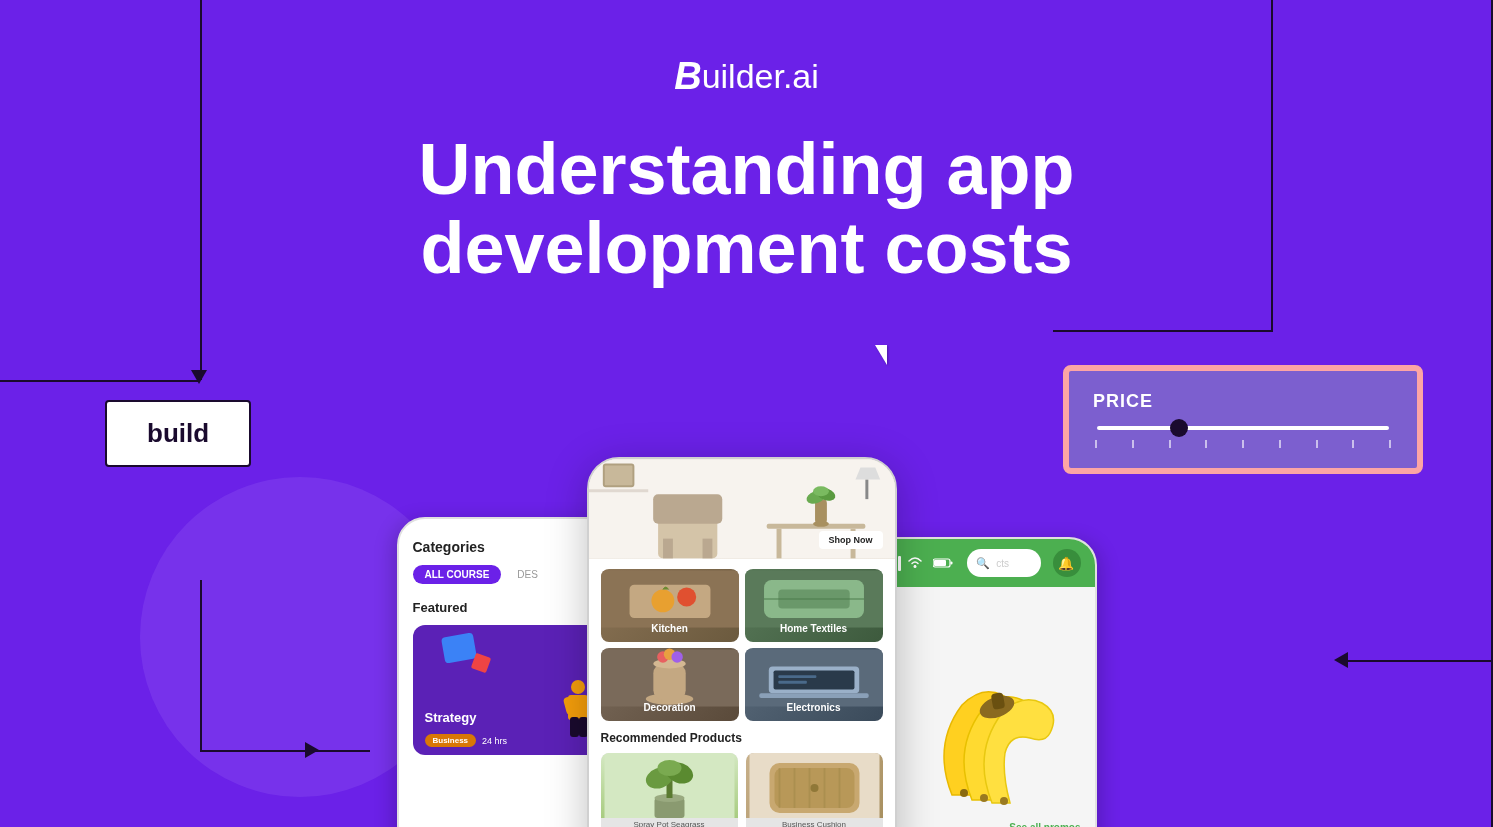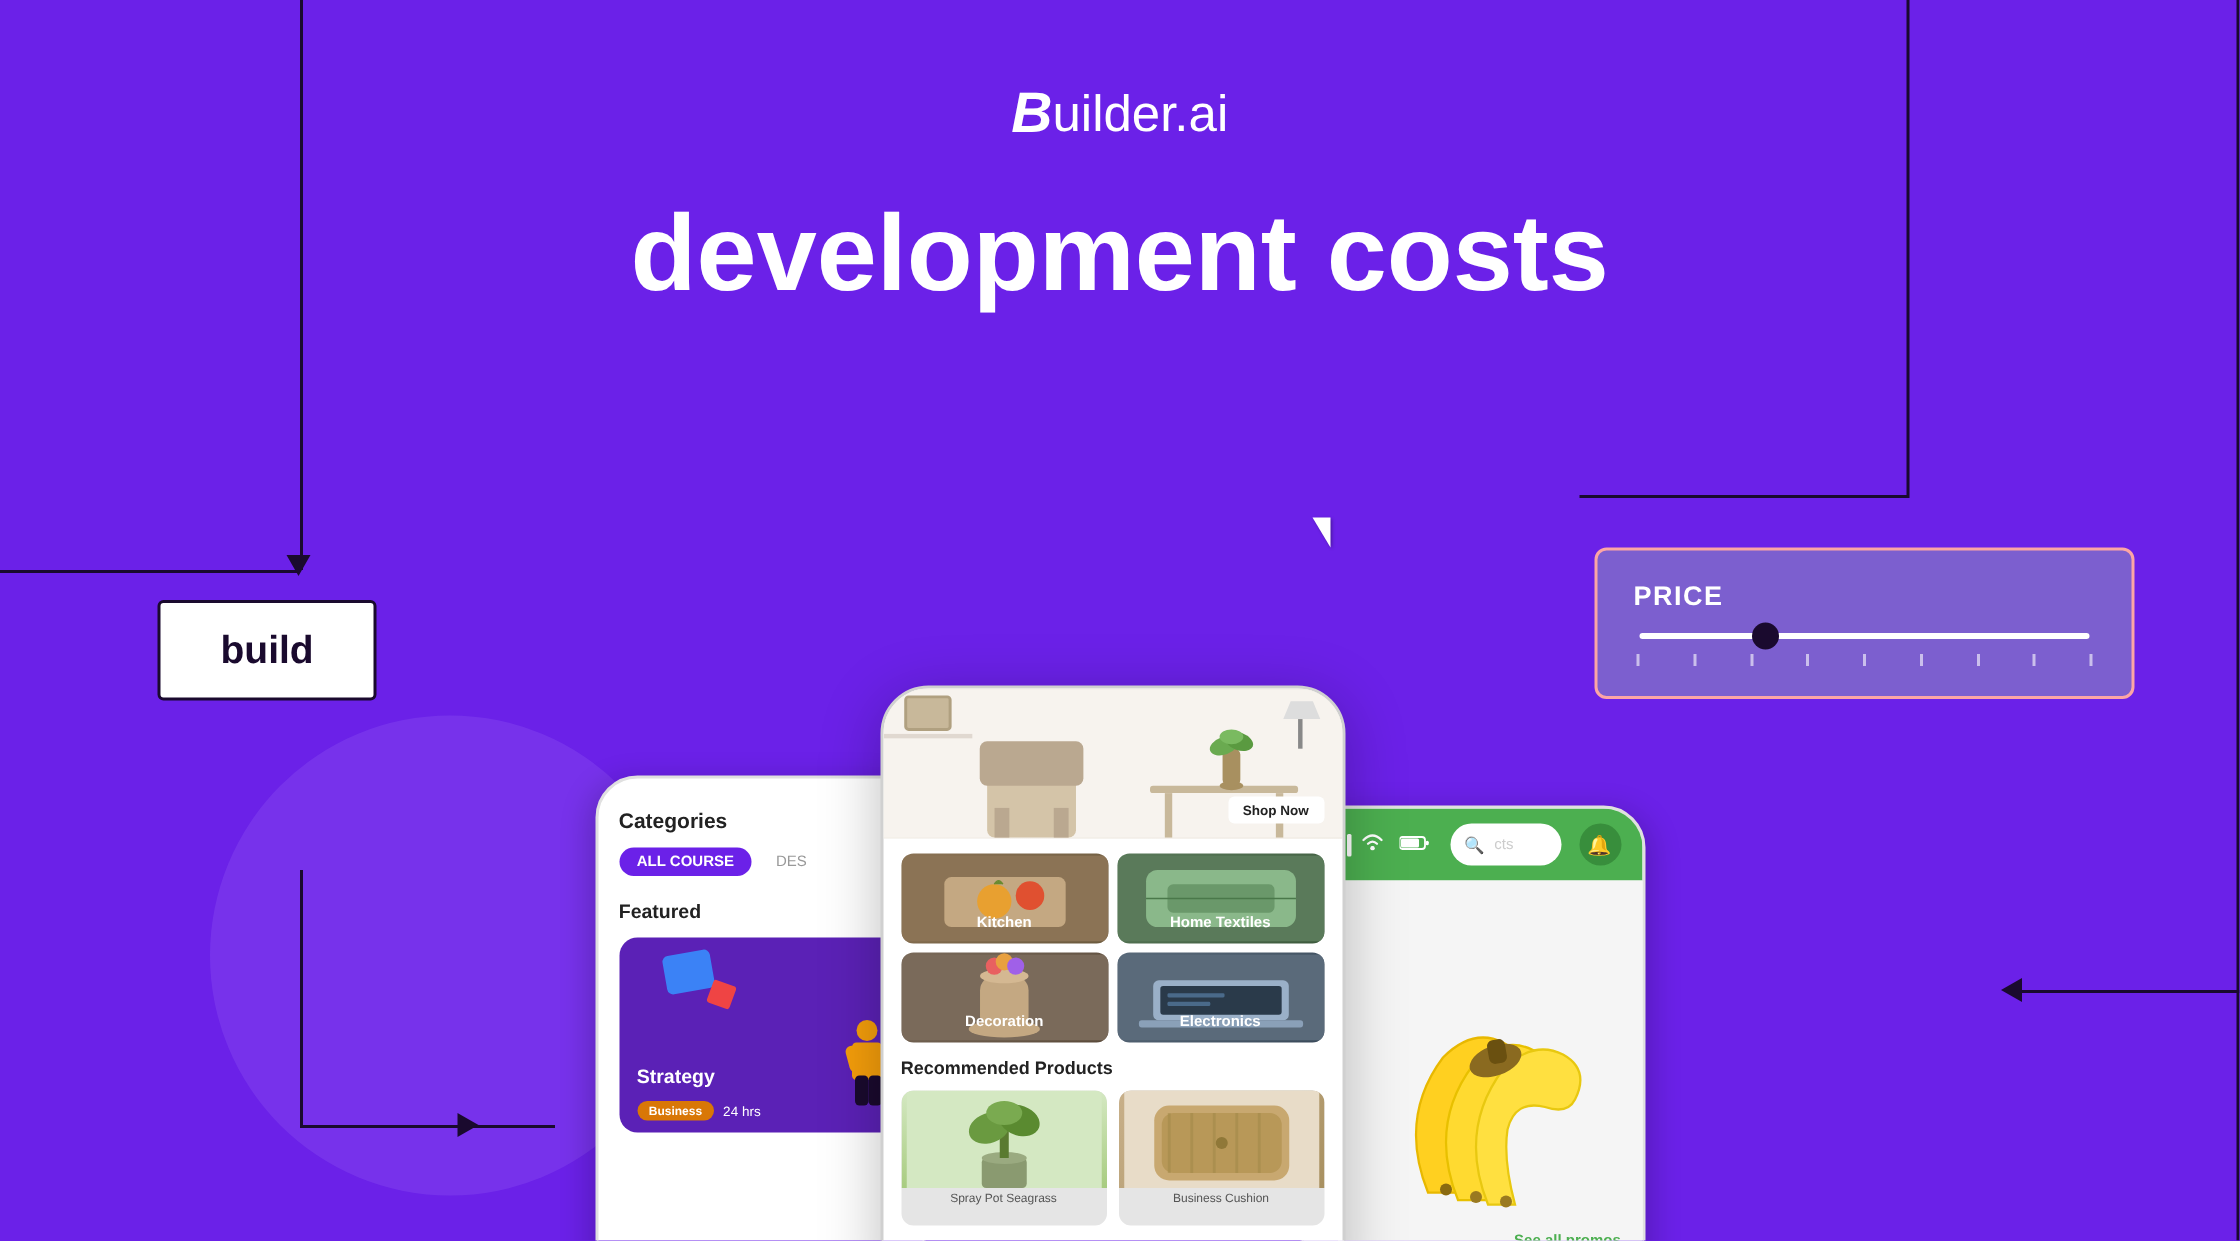--- a/index.html
+++ b/index.html
@@ -194,21 +194,21 @@
       font-weight: 900;
       color: #1a0a2e;
     }
 
     
     .price-widget {
       position: absolute;
       top: 365px;
       right: 70px;
       background: #7c5fcf;
-      border: 2px solid #fca5a5;
+      border: 6px solid #fca5a5;
       border-radius: 8px;
       padding: 20px 24px;
       width: 360px;
     }
     .price-label {
       color: white;
       font-weight: 800;
       font-size: 18px;
       margin-bottom: 14px;
       letter-spacing: 1px;
@@ -395,21 +395,21 @@
     .phone-center-body {
       padding: 10px 12px;
     }
     .grid-2x2 {
       display: grid;
       grid-template-columns: 1fr 1fr;
       gap: 6px;
       margin-bottom: 10px;
     }
     .grid-item {
-      height: 60px;
+      height: 73px;
       border-radius: 8px;
       position: relative;
       overflow: hidden;
     }
     .grid-item-kitchen { background: linear-gradient(135deg, #8b7355, #6b5a3e); }
     .grid-item-textiles { background: linear-gradient(135deg, #5a7a5a, #3d5a3d); }
     .grid-item-decor { background: linear-gradient(135deg, #7a6a5a, #5a4a3a); }
     .grid-item-electronics { background: linear-gradient(135deg, #5a6a7a, #3a4a5a); }
     .grid-label {
       position: absolute;
@@ -537,20 +537,21 @@
 
 <div class="line-right-h"></div>
 <div class="arrow-left-right"></div>
 
 <div class="logo">
   <span class="logo-b">B</span>
   <span class="logo-text">uilder.ai</span>
 </div>
 
 <div class="main-heading">
+  <div>Understanding app</div>
   <div>development costs</div>
 </div>
 
 <div class="cursor"></div>
 
 <div class="build-box">
   <span>build</span>
 </div>
 
 <div class="price-widget">

